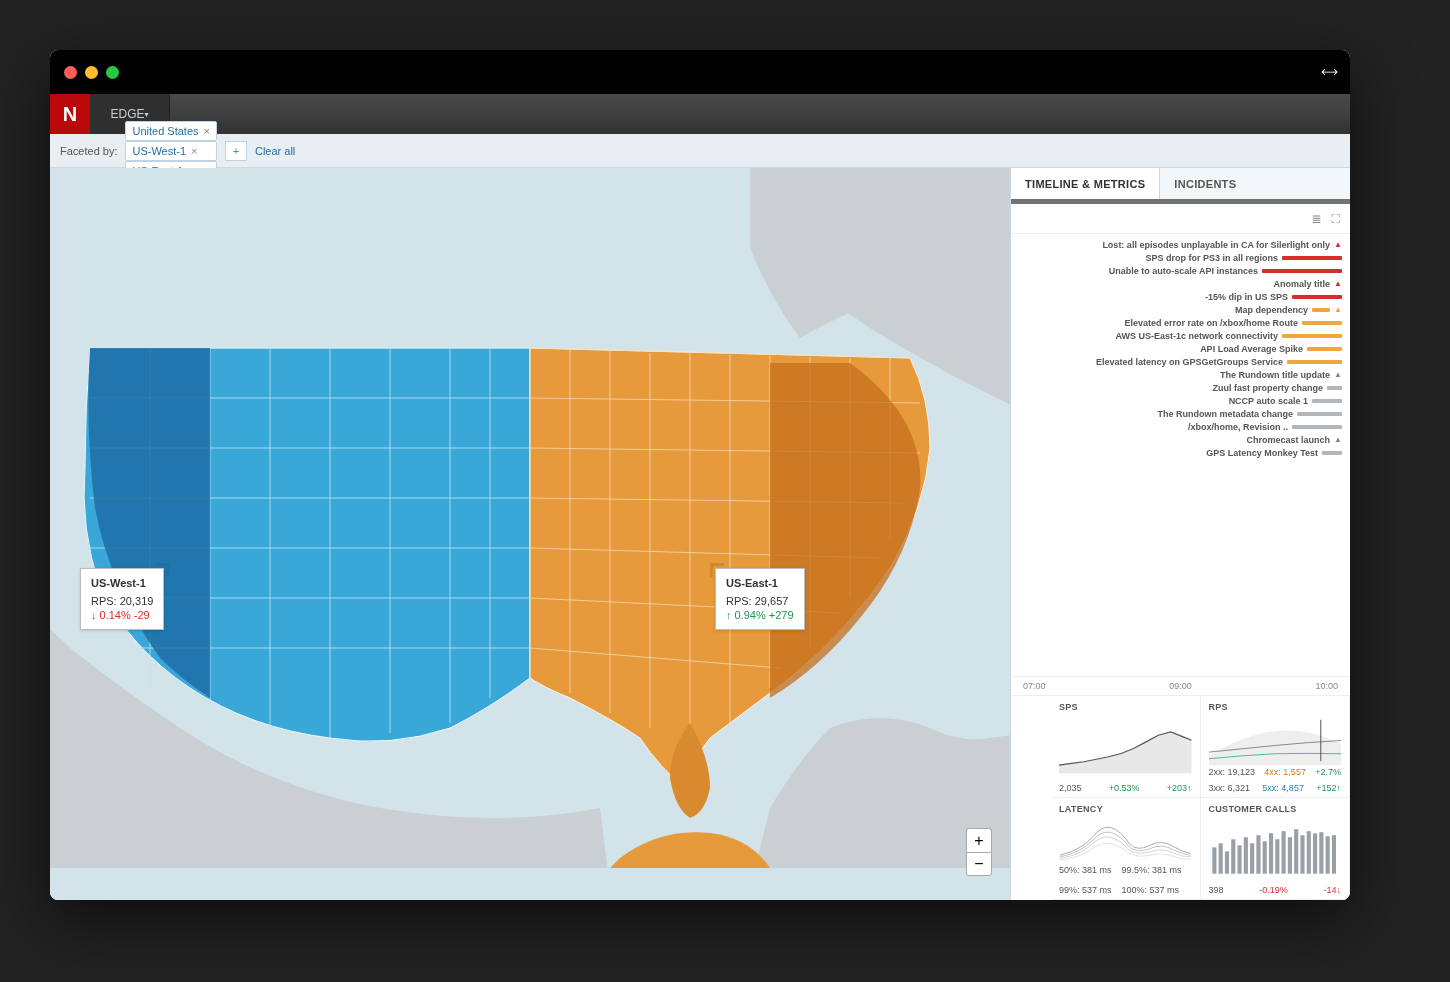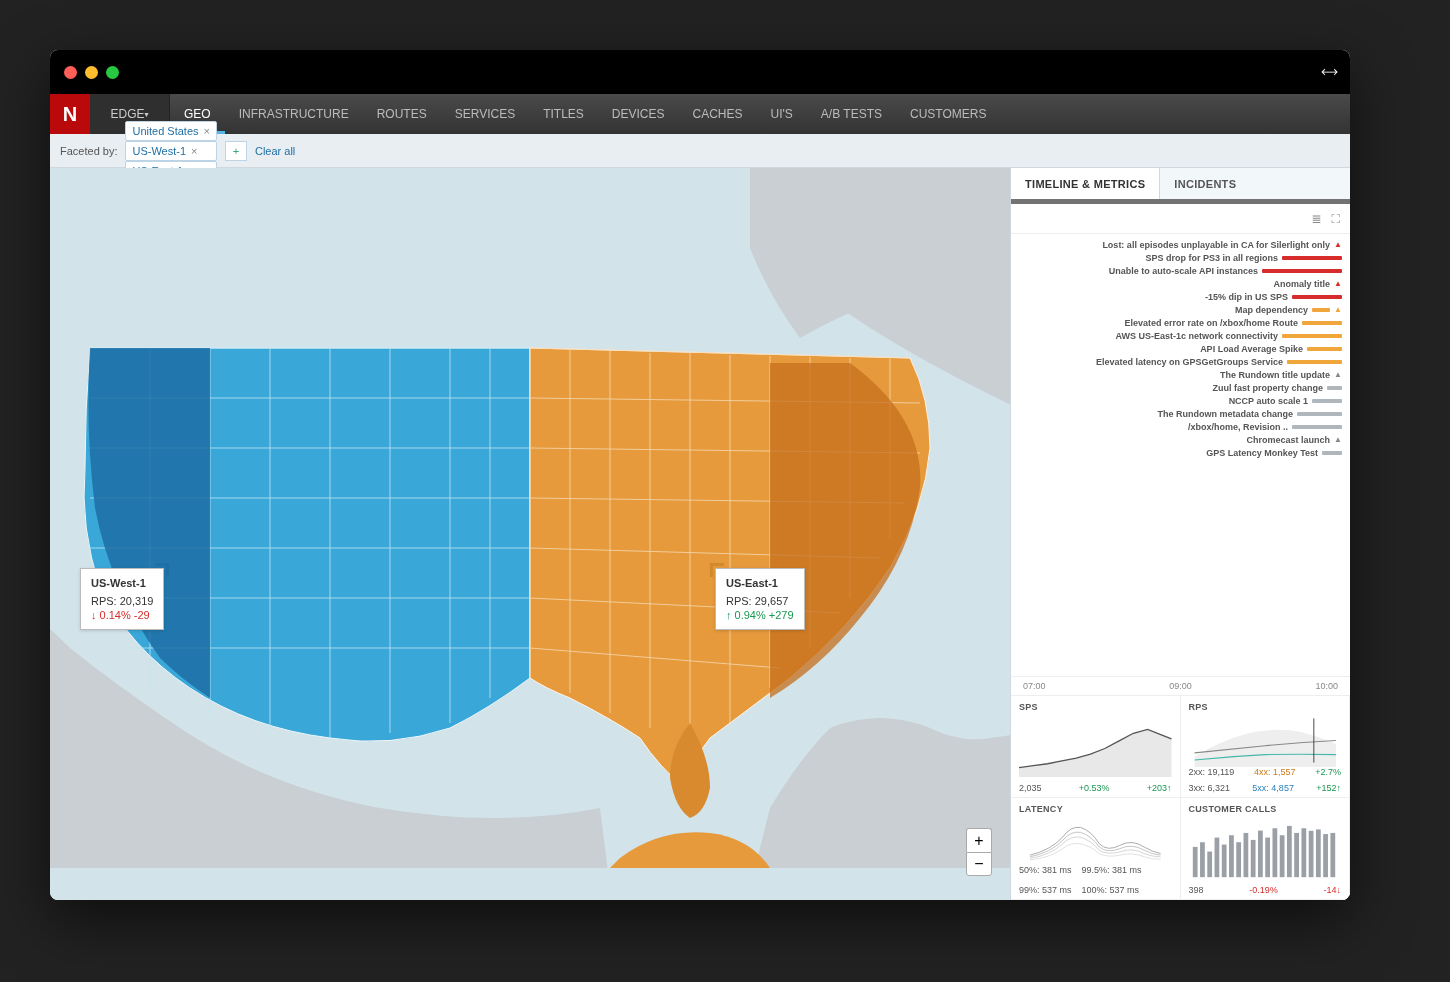--- a/index.html
+++ b/index.html
@@ -59,21 +59,21 @@
   .t-row { display:flex; align-items:center; justify-content:flex-end; gap:4px; height:13px;}
   .t-row .t-label { white-space:nowrap; }
   .t-bar { height:4px; border-radius:1px; }
   .t-row .caret { font-size:8px;}
   .t-red .t-bar{background:#d62c2c;} .t-red .caret{color:#d62c2c;}
   .t-org .t-bar{background:#f0a63a;} .t-org .caret{color:#f0a63a;}
   .t-gry .t-bar{background:#b0b7bc;} .t-gry .caret{color:#888;}
 
   .timeaxis { display:flex; justify-content:space-between; padding:4px 12px; font-size:9px; color:#888; border-top:1px solid #eee; border-bottom:1px solid #eee;}
 
-  .cards { display:grid; grid-template-columns:1fr 1fr; }
+  .cards { display:grid; grid-template-columns:1fr 1fr;padding-left:40px; }
   .card { border-right:1px solid #eee; border-bottom:1px solid #eee; padding:6px 8px 4px; height:102px; display:flex; flex-direction:column; position:relative;}
   .card h4 { font-size:9px; font-weight:700; color:#555; margin-bottom:2px; letter-spacing:.3px;}
   .card .plot { flex:1; }
   .card .ftr { font-size:9px; display:flex; justify-content:space-between; gap:6px; color:#555;}
   .ftr .pos{color:#1a9850;} .ftr .neg{color:#d62c2c;} .ftr .org{color:#d07a1a;} .ftr .blu{color:#2a7fb8;}
 </style>
 </head>
 <body>
 
 <div class="window">
@@ -85,32 +85,20 @@
     </div>
     <div class="expand">⤢</div>
   </div>
 
   <div class="navbar">
     <div class="logo">N</div>
     <div class="edge">
       <span>EDGE</span>
       <span style="font-size:8px;">▾</span>
     </div>
-    <div class="tabs" id="nav-tabs">
-        <div class="tab active">GEO</div>
-        <div class="tab">INFRASTRUCTURE</div>
-        <div class="tab">ROUTES</div>
-        <div class="tab">SERVICES</div>
-        <div class="tab">TITLES</div>
-        <div class="tab">DEVICES</div>
-        <div class="tab">CACHES</div>
-        <div class="tab">UI'S</div>
-        <div class="tab">A/B TESTS</div>
-        <div class="tab">CUSTOMERS</div>
-      </div>
   </div>
 
   <div class="facetbar">
     <span class="lbl">Faceted by:</span>
     <span id="chips">
         <span class="chip">
           <span>United States</span>
           <span class="x">×</span>
         </span>
         <span class="chip">
@@ -283,21 +271,21 @@
         </div>
         <div class="card">
           <h4>RPS</h4>
           <svg class="plot" viewBox="0 0 160 60">
             <path d="M0,48 Q30,30 60,22 Q90,15 120,20 Q140,25 160,34 L160,60 L0,60 Z" fill="#eee"></path>
             <path d="M0,52 Q40,48 80,46 Q120,45 160,46" stroke="#47b7ab" fill="none" stroke-width="1.2"></path>
             <path d="M0,44 Q40,40 80,36 Q120,32 160,30" stroke="#888" fill="none" stroke-width="1.2"></path>
             <line x1="135" y1="5" x2="135" y2="55" stroke="#333" stroke-width="1"></line>
           </svg>
           <div class="ftr" style="flex-wrap:wrap;">
-            <span>2xx: 19,119</span>
+            <span>2xx: 19,123</span>
               <span class="org">4xx: 1,557</span>
               <span class="pos">+2.7%</span>
             <span>3xx:   6,321</span>
               <span class="blu">5xx: 4,857</span>
               <span class="pos">+152↑</span>
           </div>
         </div>
         <div class="card">
           <h4>LATENCY</h4>
           <svg class="plot" viewBox="0 0 160 60">

